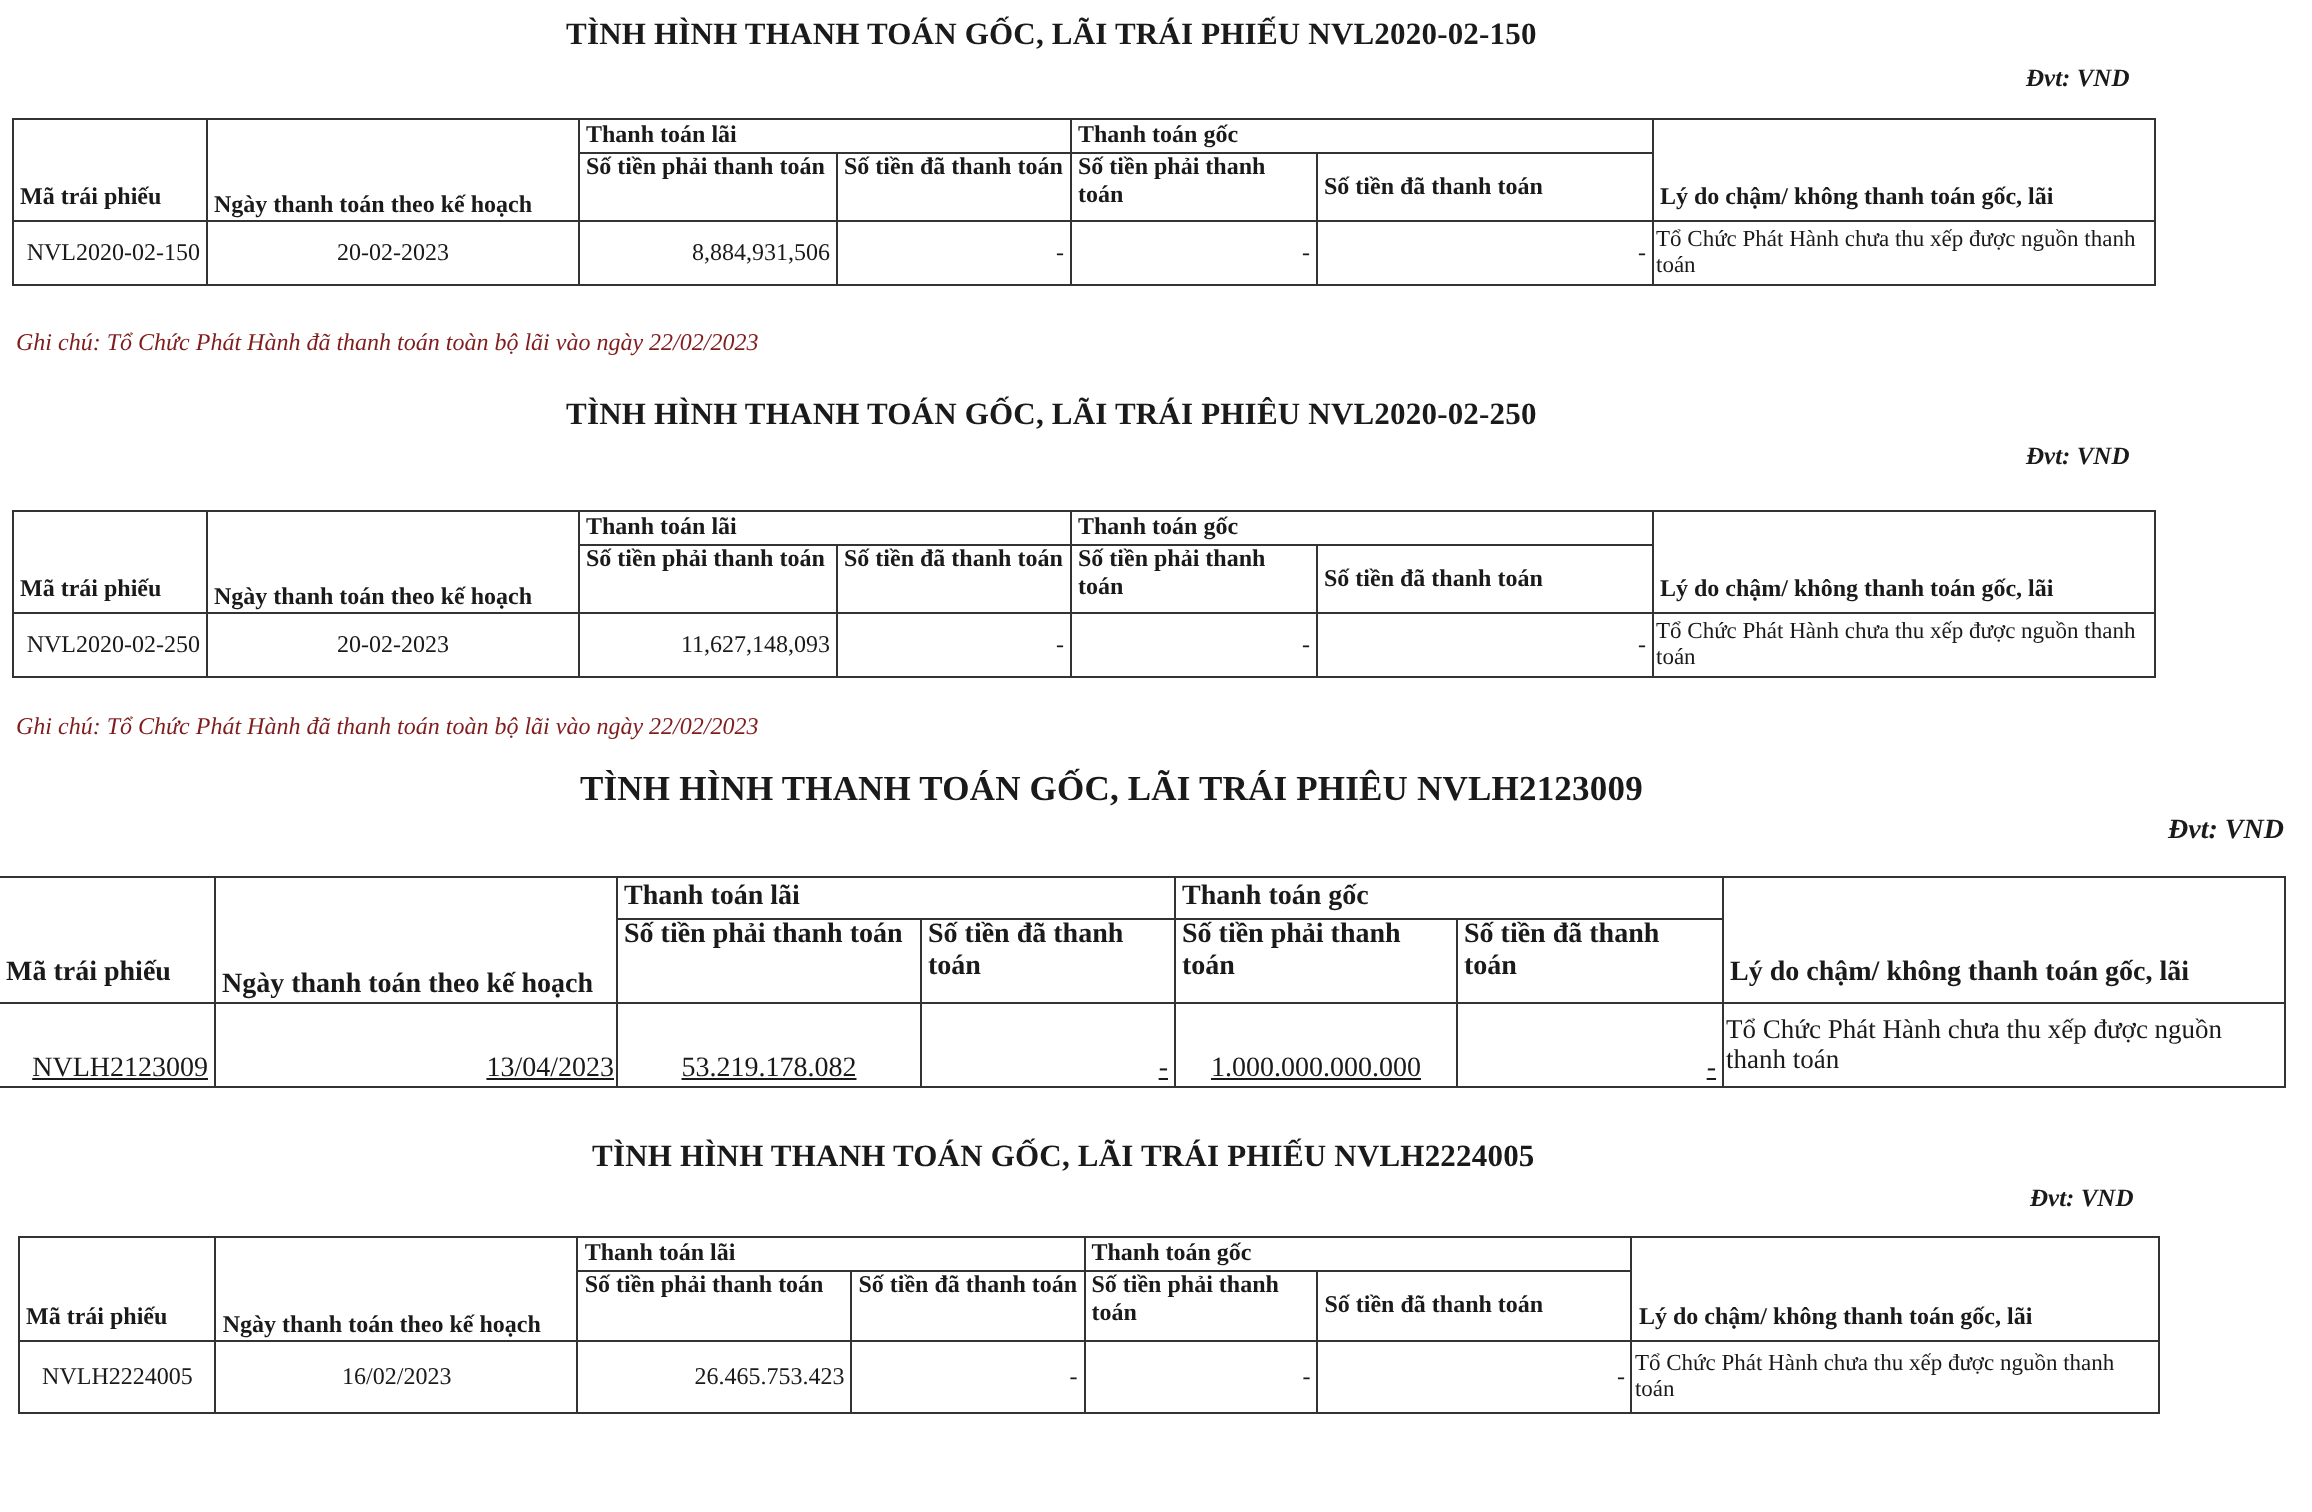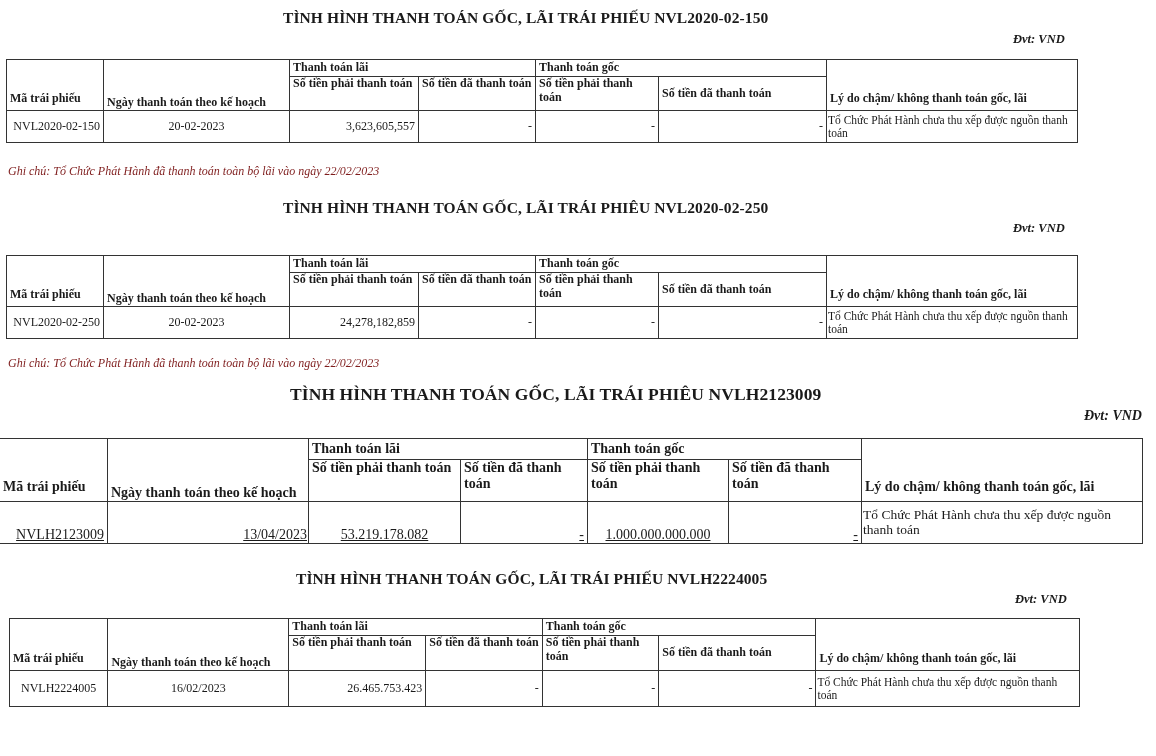--- a/index.html
+++ b/index.html
@@ -51,21 +51,21 @@
   </tr>
   <tr style="height:34px">
     <th class="sub">Số tiền phải thanh toán</th>
     <th class="sub">Số tiền đã thanh toán</th>
     <th class="sub">Số tiền phải thanh toán</th>
     <th>Số tiền đã thanh toán</th>
   </tr>
   <tr style="height:32px">
     <td class="left" style="padding-left:1px;">NVL2020-02-150</td>
     <td class="ctr">20-02-2023</td>
-    <td class="num">3,623,605,557</td>
+    <td class="num">8,884,931,506</td>
     <td class="num">-</td>
     <td class="num">-</td>
     <td class="num">-</td>
     <td class="reason">Tổ Chức Phát Hành chưa thu xếp được nguồn thanh toán</td>
   </tr>
 </tbody>
   </table>
 <div class="note" style="left:8px; top:164px;">Ghi chú: Tổ Chức Phát Hành đã thanh toán toàn bộ lãi vào ngày 22/02/2023</div>
 
 <div class="section-title" style="left:283px; top:199px;">TÌNH HÌNH THANH TOÁN GỐC, LÃI TRÁI PHIÊU NVL2020-02-250</div>
@@ -90,21 +90,21 @@
   </tr>
   <tr style="height:34px">
     <th class="sub">Số tiền phải thanh toán</th>
     <th class="sub">Số tiền đã thanh toán</th>
     <th class="sub">Số tiền phải thanh toán</th>
     <th>Số tiền đã thanh toán</th>
   </tr>
   <tr style="height:32px">
     <td class="left" style="padding-left:1px;">NVL2020-02-250</td>
     <td class="ctr">20-02-2023</td>
-    <td class="num">24,278,182,859</td>
+    <td class="num">11,627,148,093</td>
     <td class="num">-</td>
     <td class="num">-</td>
     <td class="num">-</td>
     <td class="reason">Tổ Chức Phát Hành chưa thu xếp được nguồn thanh toán</td>
   </tr>
 </tbody>
   </table>
 <div class="note" style="left:8px; top:356px;">Ghi chú: Tổ Chức Phát Hành đã thanh toán toàn bộ lãi vào ngày 22/02/2023</div>
 
 <div class="section-title" style="left:290px; top:384px; font-size:17.5px;">TÌNH HÌNH THANH TOÁN GỐC, LÃI TRÁI PHIÊU NVLH2123009</div>

